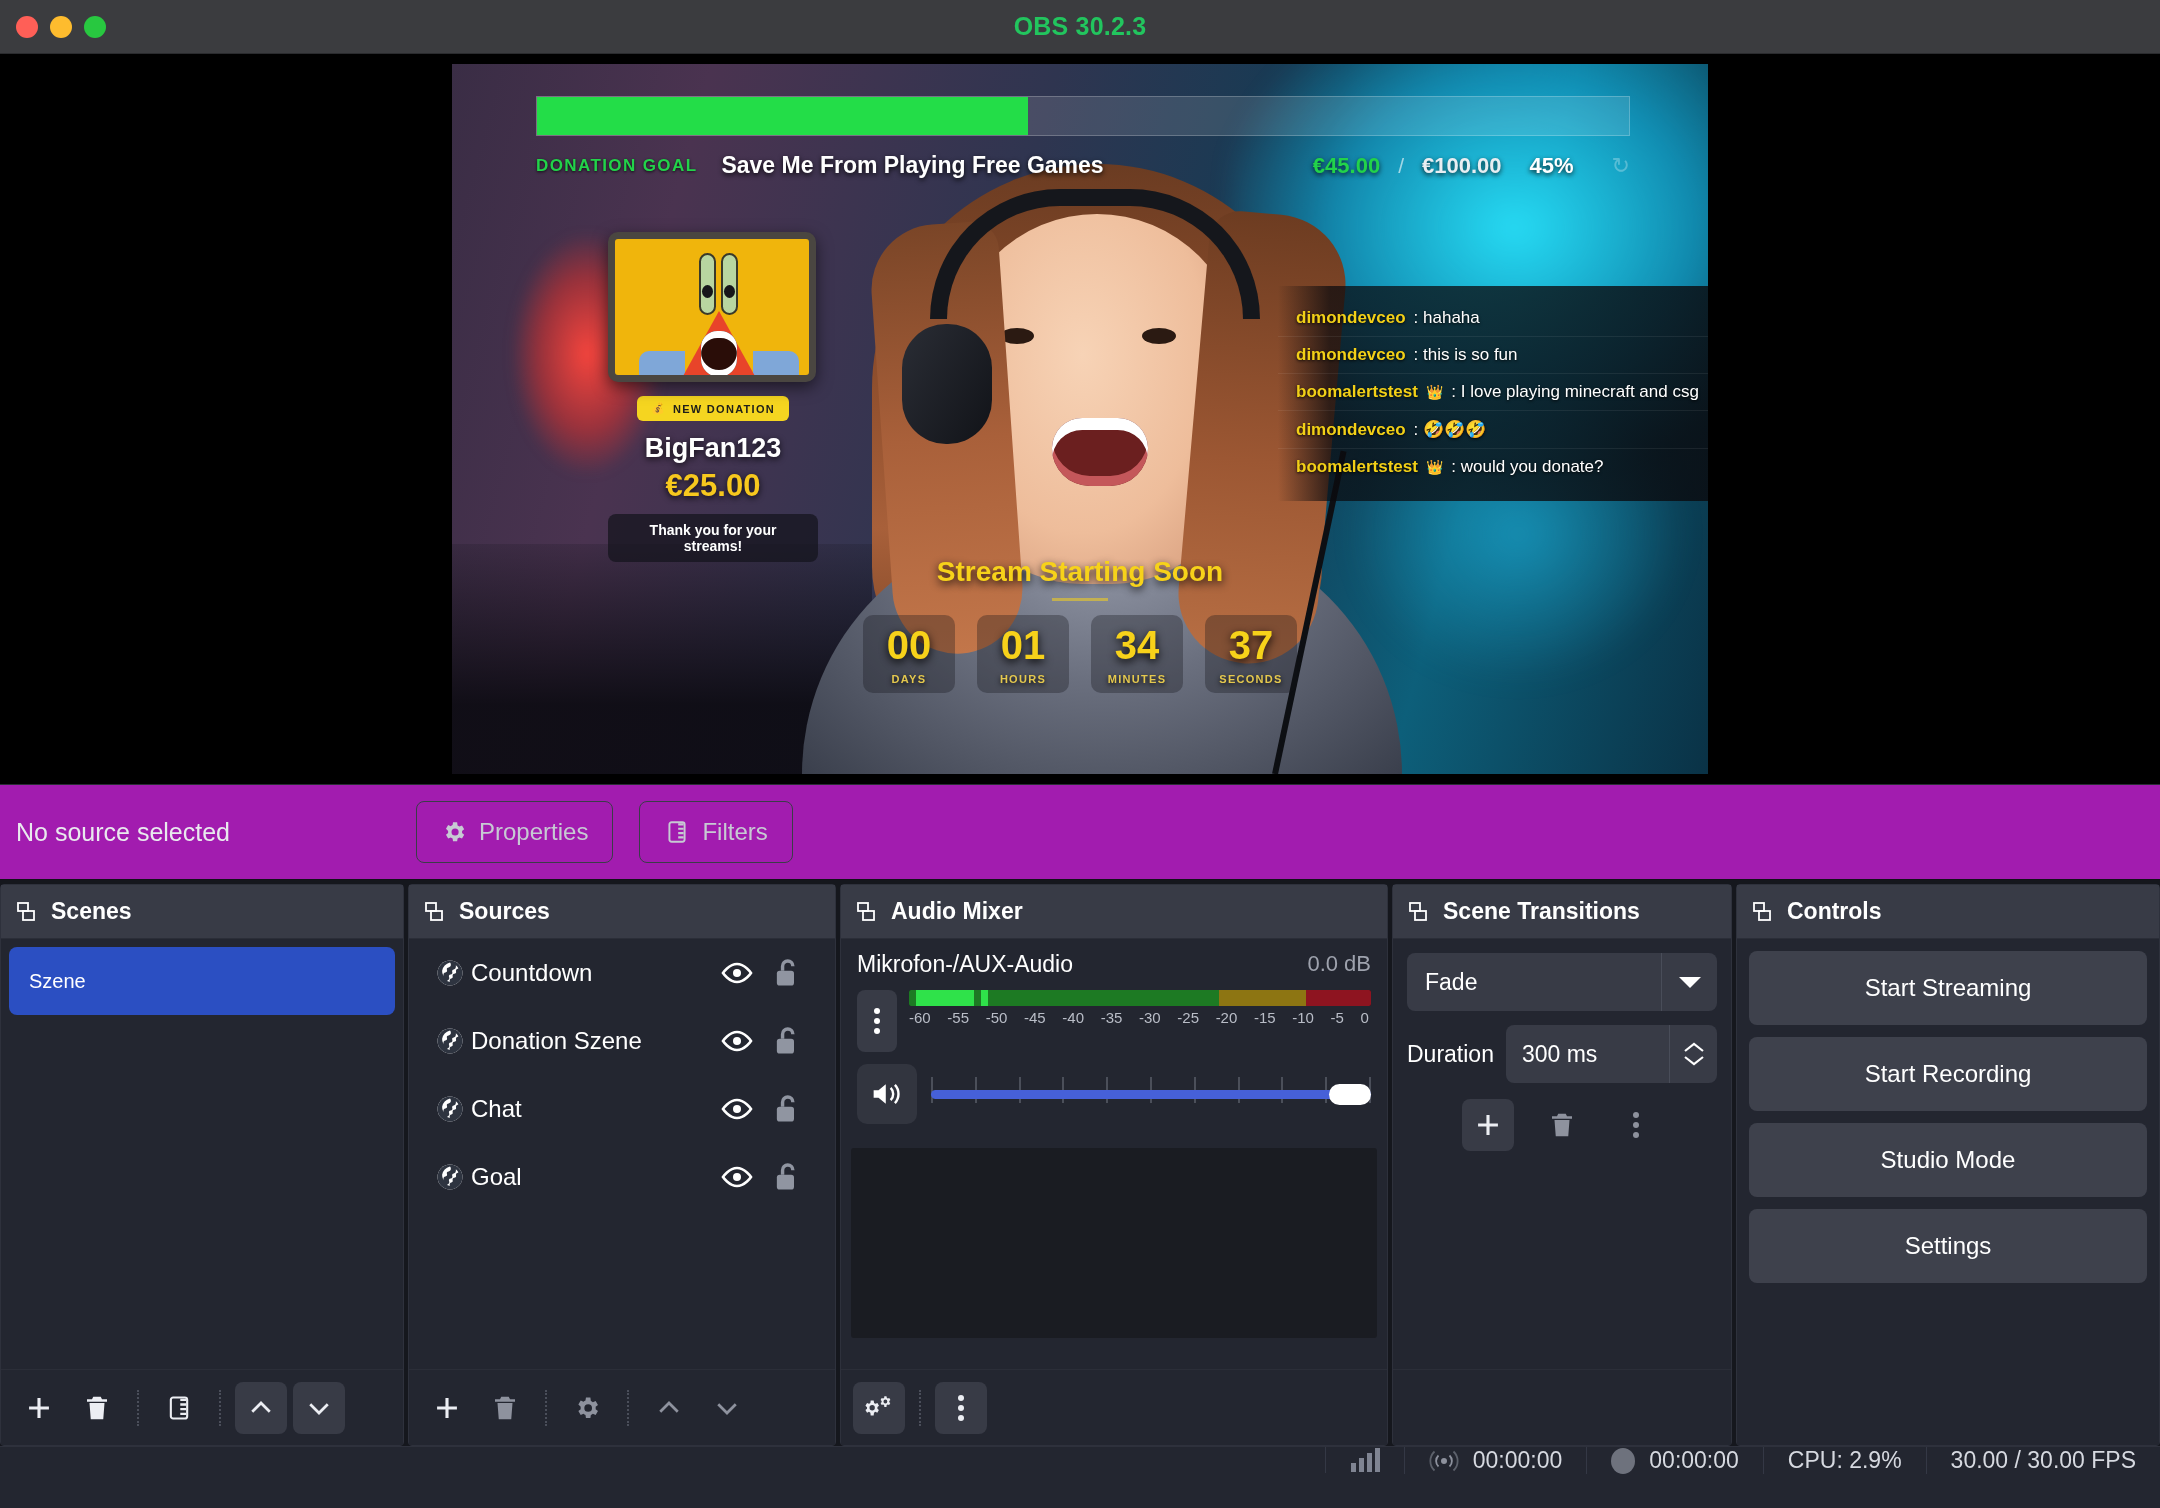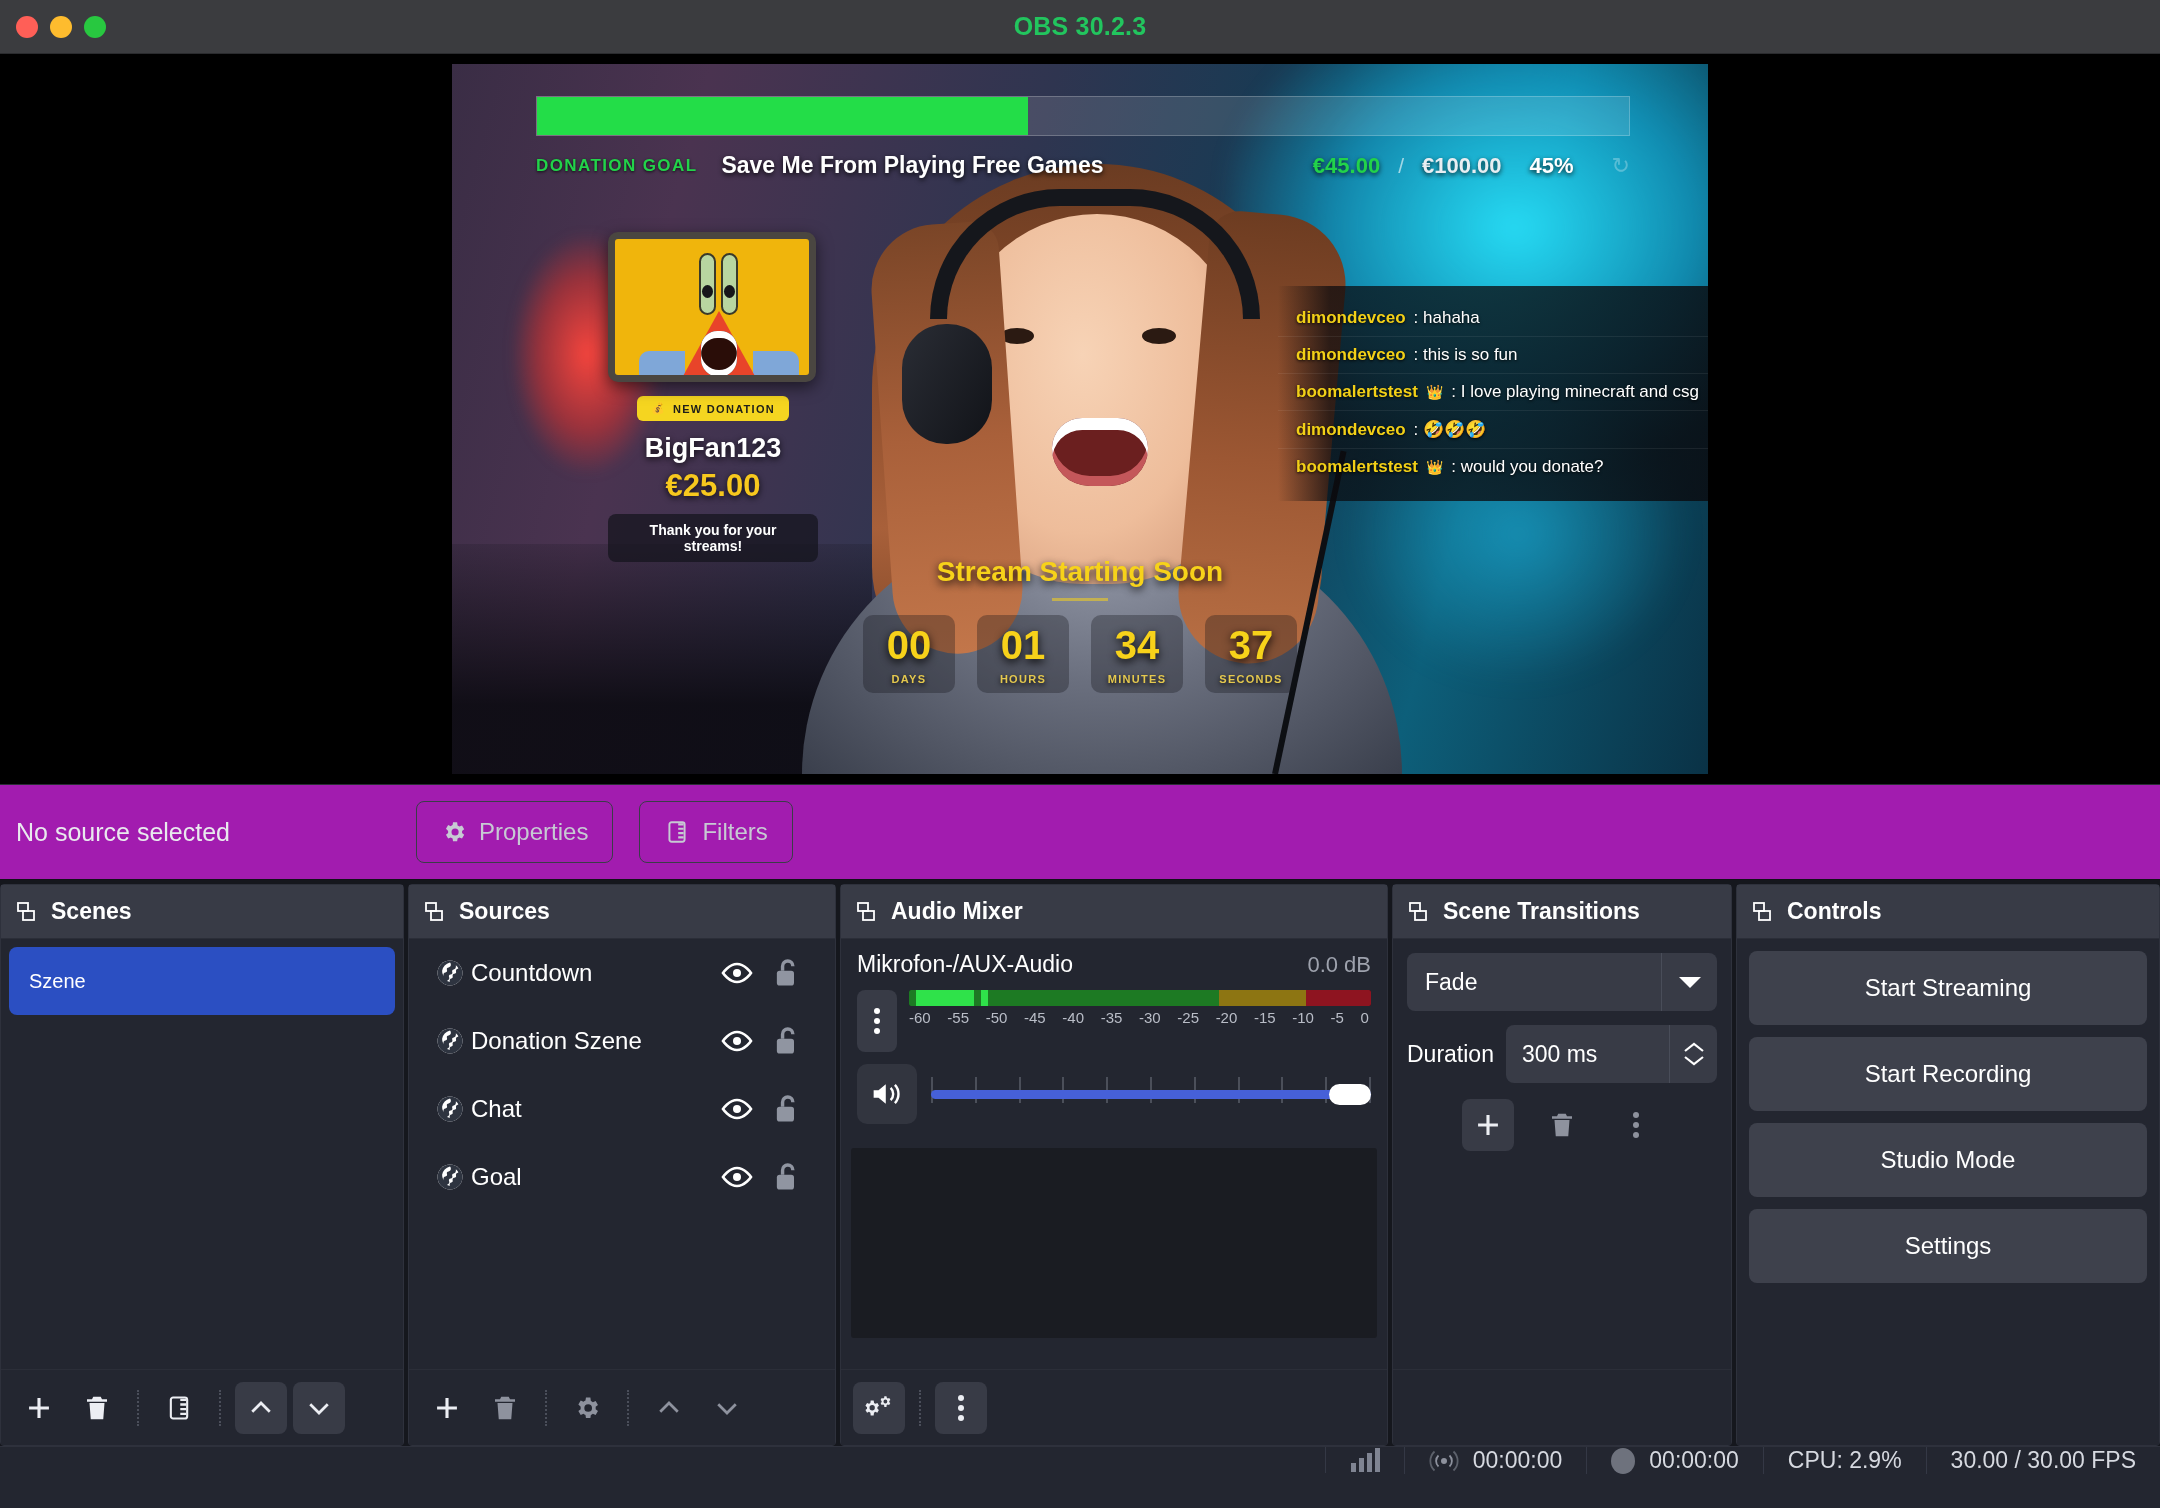--- a/index.html
+++ b/index.html
@@ -278,21 +278,21 @@
     height: 68px; display: flex; align-items: center; padding: 0 22px 0 26px; cursor: pointer;
   }
   .src-globe { width: 30px; height: 30px; flex: none; margin-right: 6px; }
   .src-name { color: #fff; font-size: 24px; flex: 1; }
   .src-eye { width: 44px; display: flex; justify-content: center; color: #fff; cursor: pointer; }
   .src-lock { width: 54px; display: flex; justify-content: center; color: #9095a1; cursor: pointer; }
 
   
   .dock-audio { width: 548px; }
   .am-row { padding: 12px 16px 0 16px; }
-  .am-top { display: flex; align-items: center; }
+  .am-top { display: flex; align-items: flex-start; }
   .am-name { color: #fff; font-size: 23px; }
   .am-db { margin-left: auto; color: #9ea2ad; font-size: 22px; }
   .am-meterrow { display: flex; align-items: flex-start; gap: 12px; margin-top: 12px; }
   .am-kebab {
     width: 40px; height: 62px; border-radius: 8px; background: #383b46;
     display: flex; align-items: center; justify-content: center; cursor: pointer; flex: none;
   }
   .am-meterwrap { flex: 1; }
   .am-meter {
     height: 16px; display: flex; border-radius: 2px; overflow: hidden;

